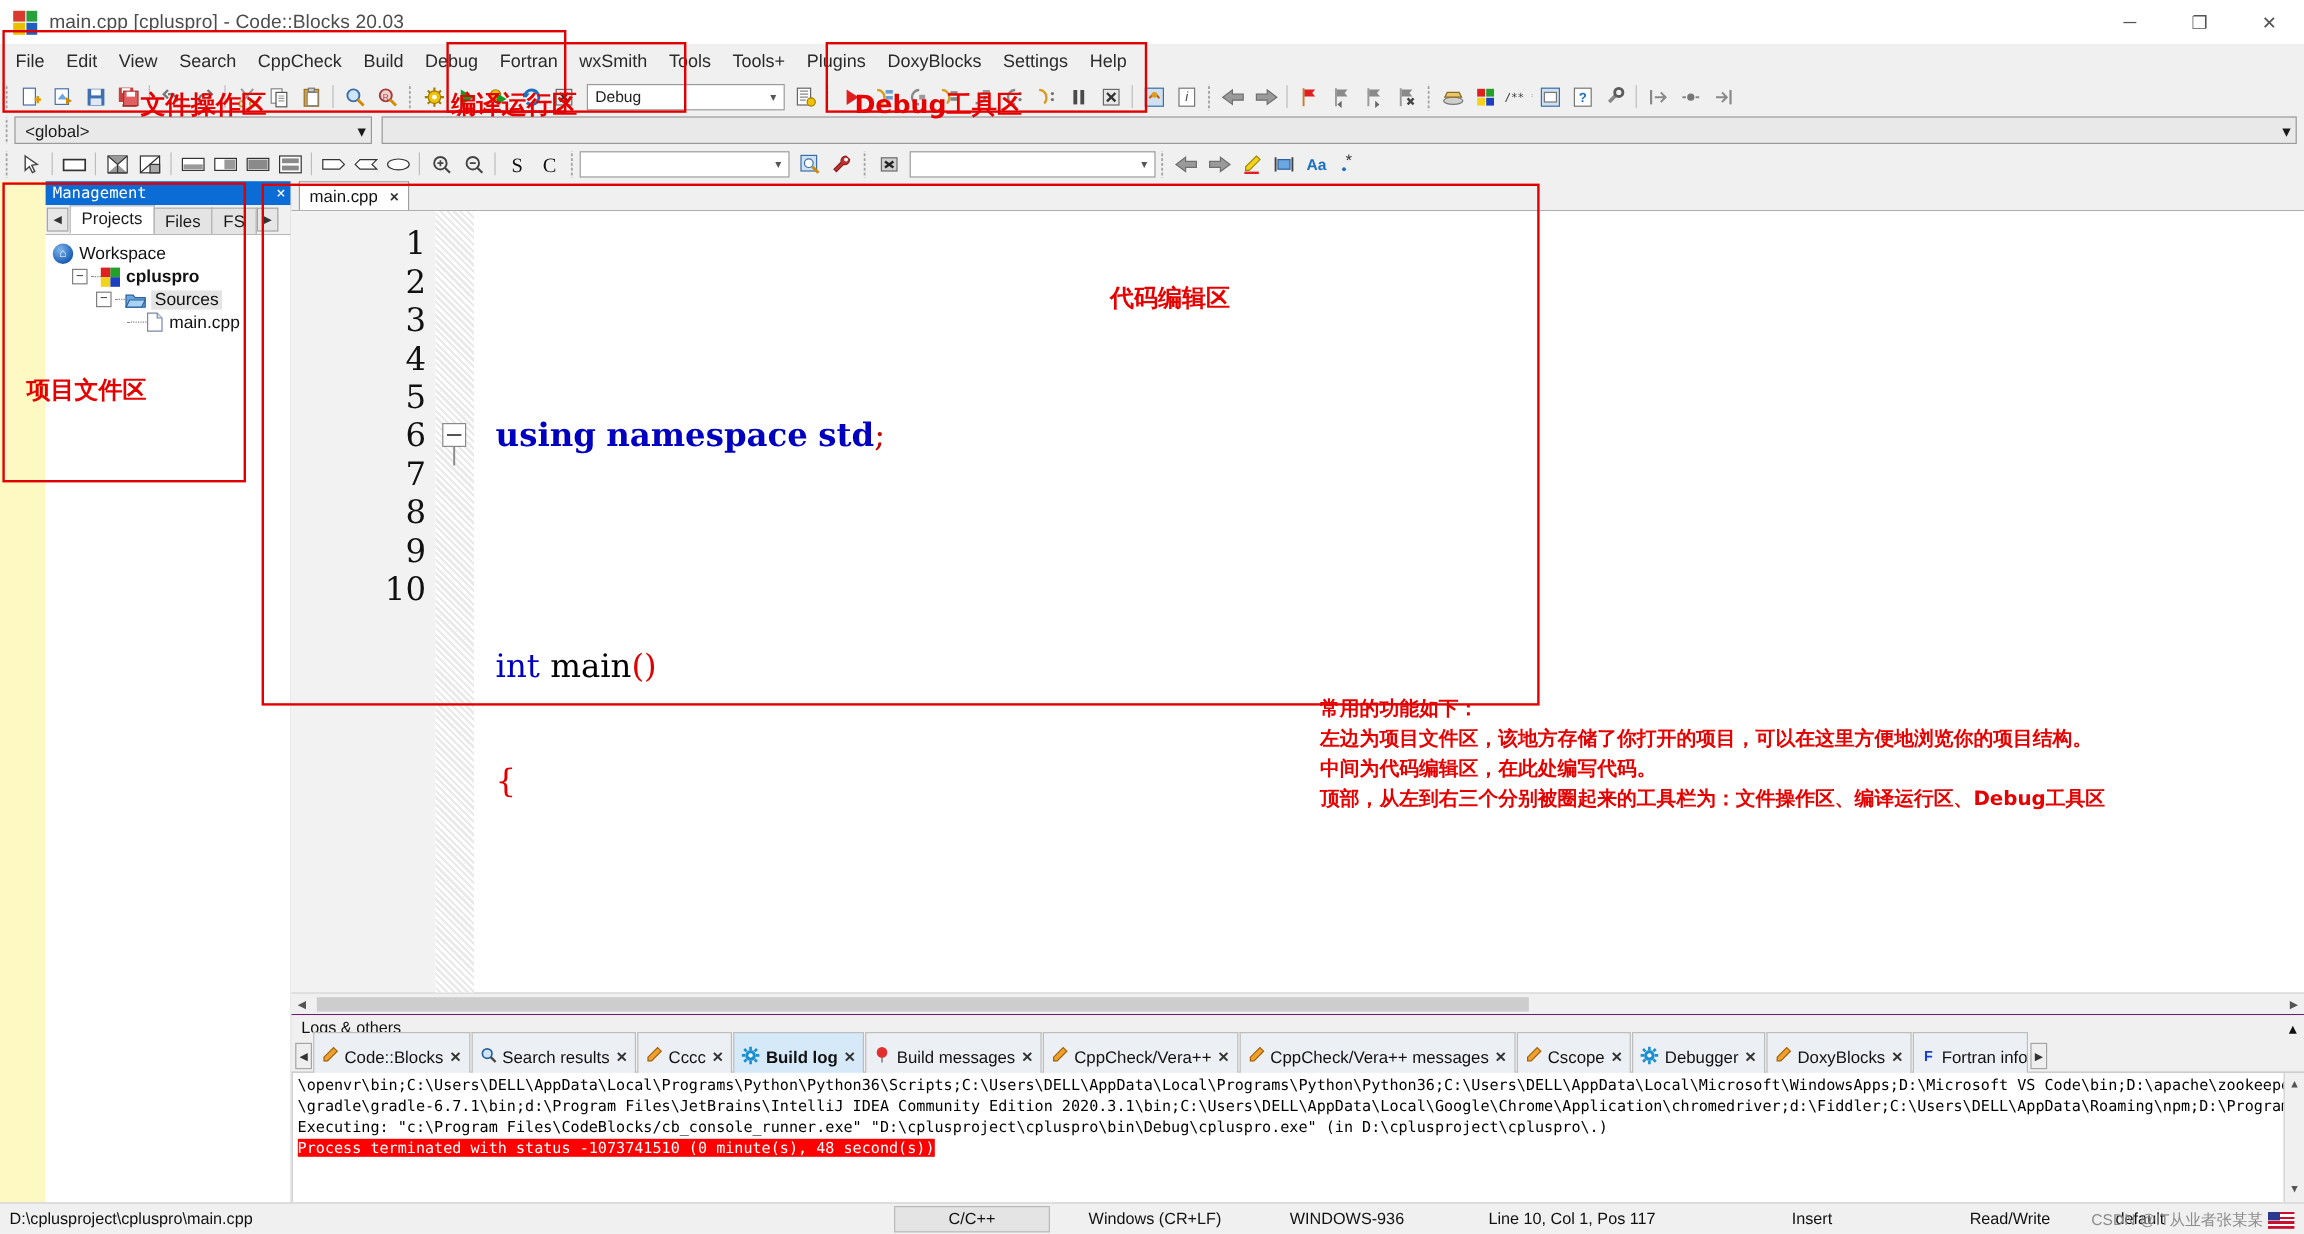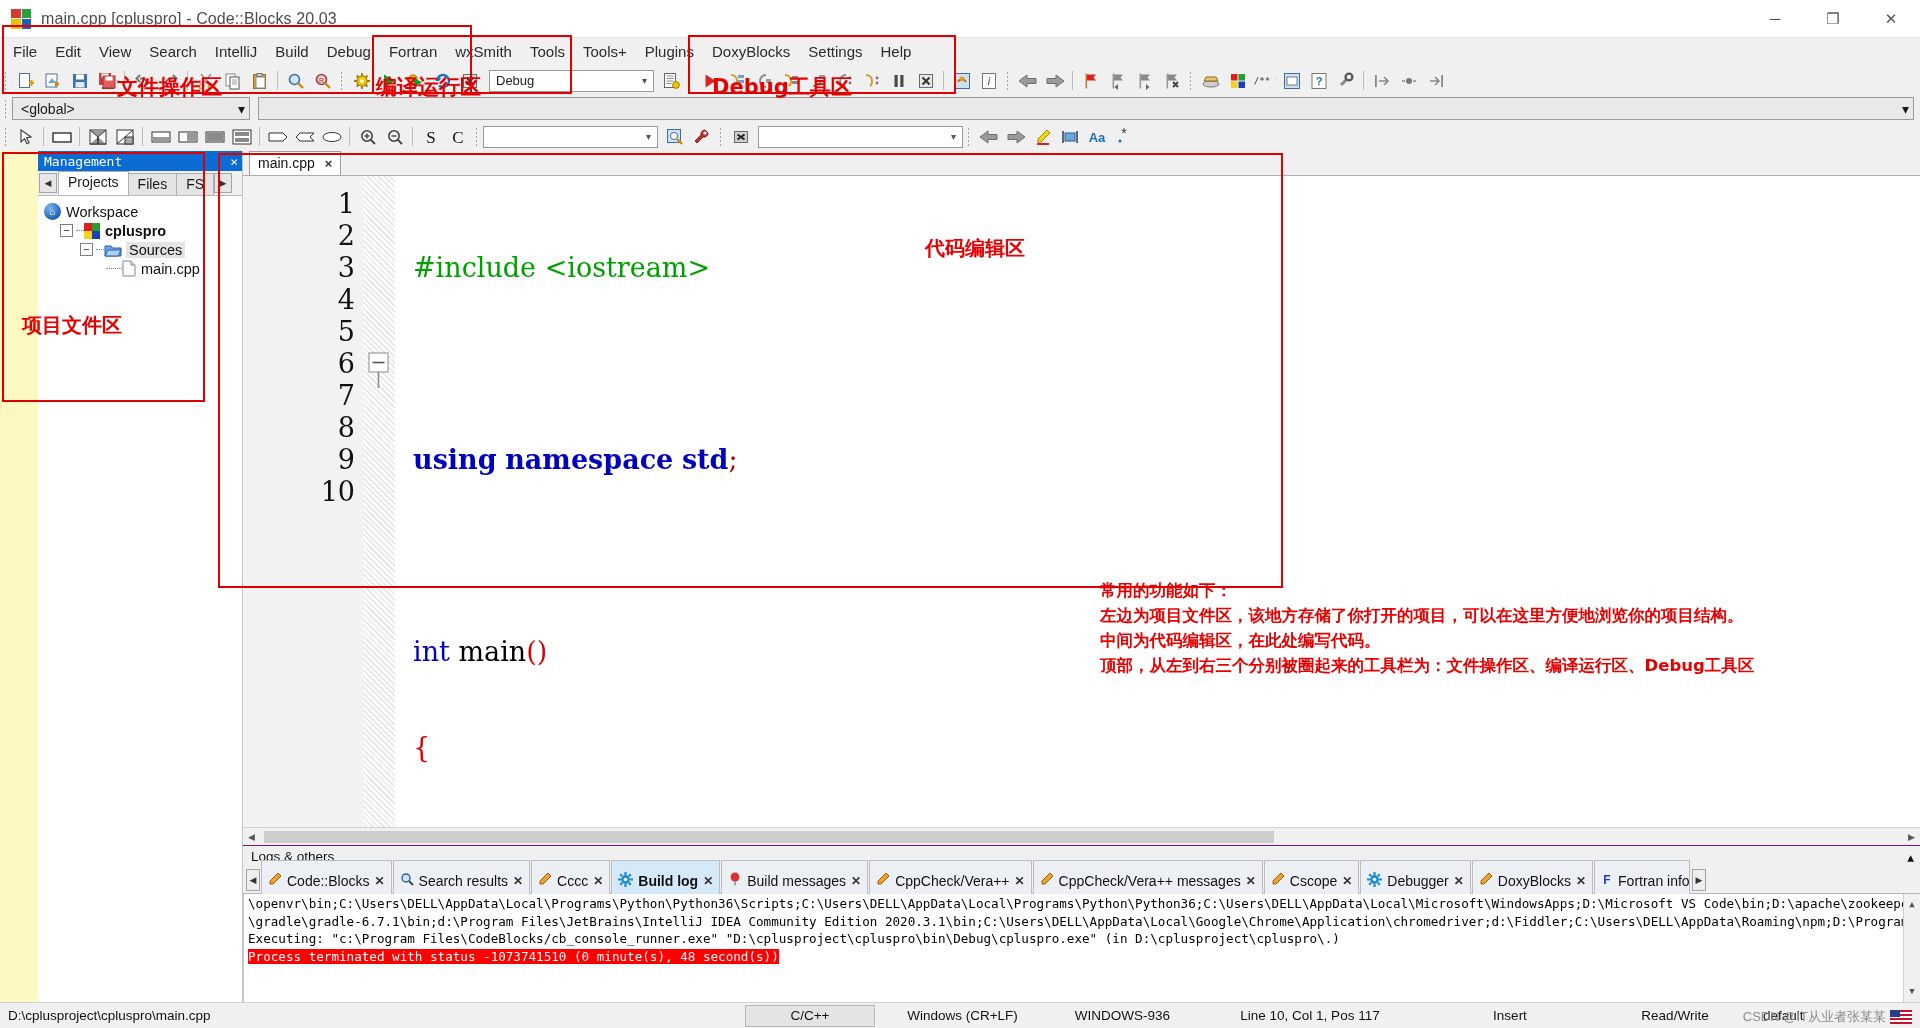--- a/index.html
+++ b/index.html
@@ -285,21 +285,21 @@
       <div class="win-btn">❐</div>
       <div class="win-btn close">✕</div>
     </div>
   </div>
 
   <div class="menubar">
     <div class="menu-item">File</div>
     <div class="menu-item">Edit</div>
     <div class="menu-item">View</div>
     <div class="menu-item">Search</div>
-    <div class="menu-item">IntelliJ</div>
+    <div class="menu-item">CppCheck</div>
     <div class="menu-item">Build</div>
     <div class="menu-item">Debug</div>
     <div class="menu-item">Fortran</div>
     <div class="menu-item">wxSmith</div>
     <div class="menu-item">Tools</div>
     <div class="menu-item">Tools+</div>
     <div class="menu-item">Plugins</div>
     <div class="menu-item">DoxyBlocks</div>
     <div class="menu-item">Settings</div>
     <div class="menu-item">Help</div>
@@ -606,21 +606,21 @@
         <svg width="18" height="18" viewBox="0 0 18 18">
             <rect x="14.2" y="3" width="1.8" height="12" fill="#888"></rect>
             <path d="M3 9h9M8 5l4 4-4 4" stroke="#888" stroke-width="1.6" fill="none"></path>
           </svg>
       </div>
     </div>
   </div>
 
   <div class="scope-row">
     <div class="grip"></div>
-    <div class="scope-combo" style="width:238px">
+    <div class="scope-combo" style="width:298px">
       <span>&lt;global&gt;</span>
       <span class="carat">▾</span>
     </div>
     <div class="scope-combo" style="flex:1 1 auto; margin-left:8px; margin-right:6px">
       <span></span>
       <span class="carat">▾</span>
     </div>
   </div>
 
   <div class="toolbar-row">
@@ -871,21 +871,20 @@
             <div>10</div>
           </div>
           <div class="fold">
             <svg width="32" height="200" viewBox="0 0 32 200" style="display:block">
               <rect x="6" y="165" width="19" height="19" fill="#fff" stroke="#8a8a8a"></rect>
               <path d="M9.5 174.5h12" stroke="#555" stroke-width="1.6"></path>
               <path d="M15.5 184v116" stroke="#8a8a8a" stroke-width="1.6"></path>
             </svg>
           </div>
           <div class="codetext">
-            <div><span class="k-pre">#include &lt;iostream&gt;</span></div>
             <div>&nbsp;</div>
             <div><span class="k-key">using</span> <span class="k-key">namespace</span> <span class="k-key">std</span><span class="k-op">;</span></div>
             <div>&nbsp;</div>
             <div><span class="k-type">int</span> <span class="k-plain">main</span><span class="k-brace">()</span></div>
             <div><span class="k-brace">{</span></div>
             
             
             
             
           </div>

